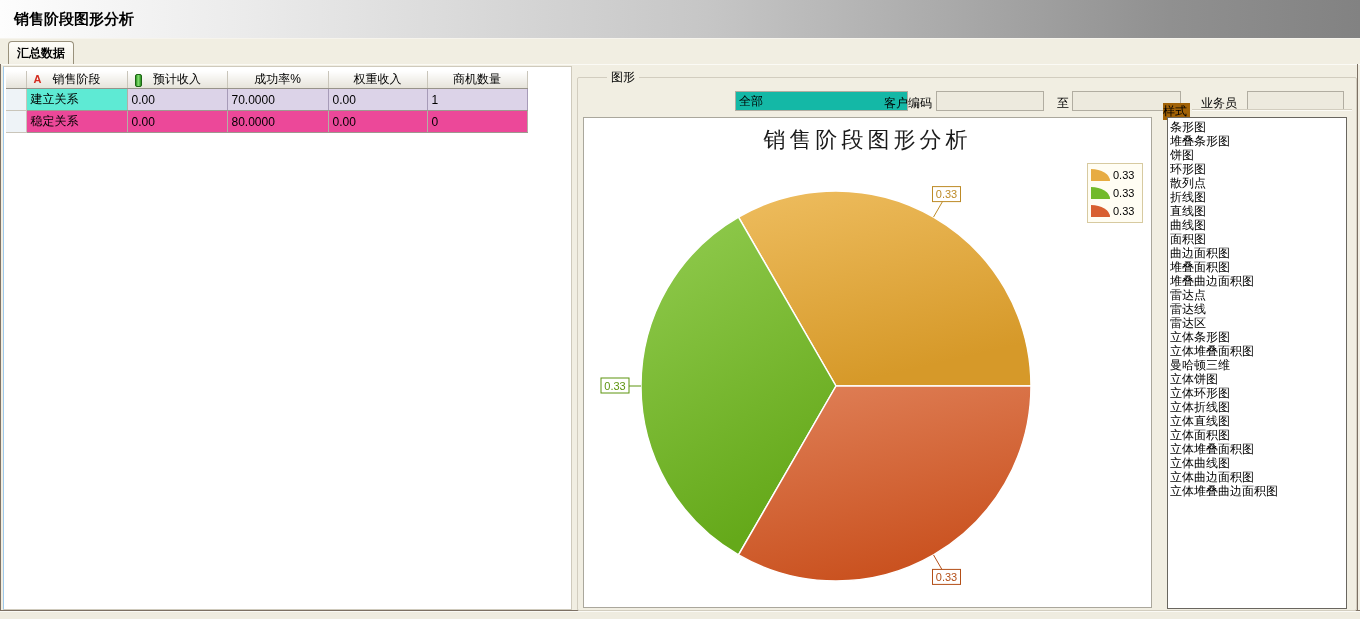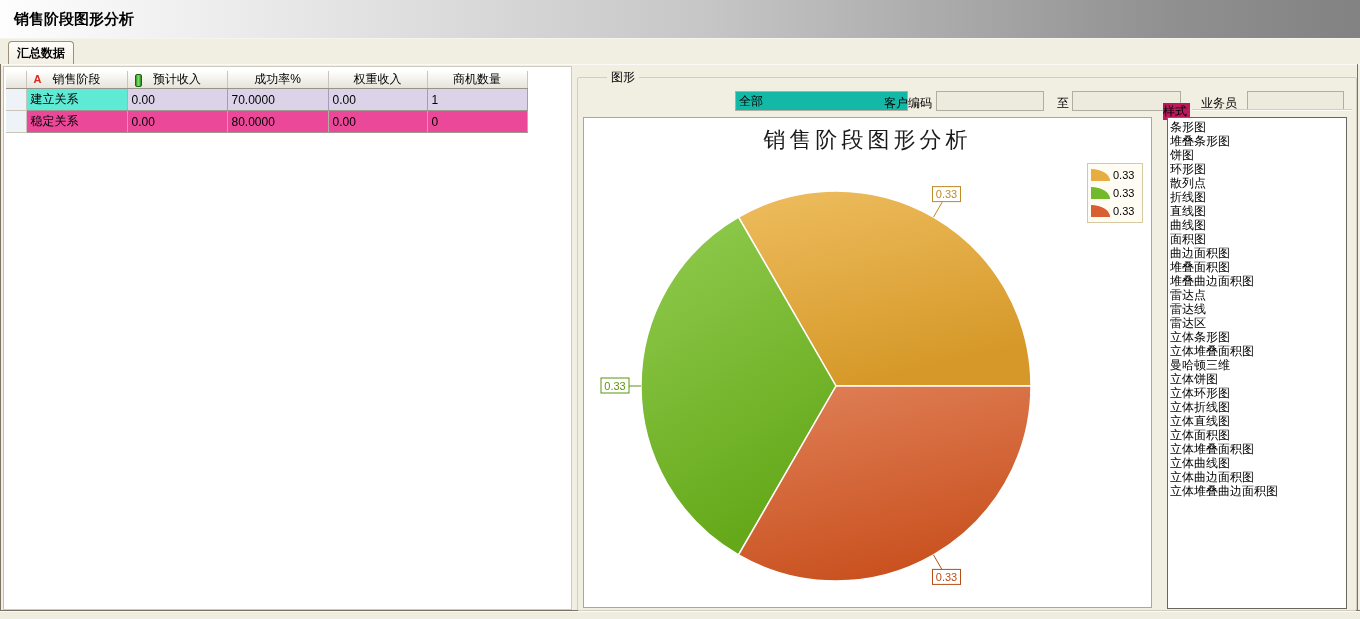--- a/index.html
+++ b/index.html
@@ -72,21 +72,21 @@
   .chart-title{
     position:absolute;left:0;top:7px;width:100%;text-align:center;
     font-family:"Liberation Serif","DejaVu Serif",serif;font-size:22px;letter-spacing:4px;color:#1a1a1a;
   }
   #pie{position:absolute;left:0;top:0;width:567px;height:489px;}
   .legend{position:absolute;left:503px;top:45px;width:51px;background:#fffdf3;border:1px solid #d7caa0;padding:2px 0 2px 3px;}
   .legend-item{height:18px;display:flex;align-items:center;}
   .legend-swatch{width:19px;height:12px;border-top-right-radius:100% 100%;margin-right:3px;flex:none;}
   .legend-label{font-size:11px;}
   
-  .style-label{position:absolute;left:1163px;top:103px;background:#be185d;padding-right:3px;}
+  .style-label{position:absolute;left:1163px;top:103px;background:#a16207;padding-right:3px;}
   .style-line{position:absolute;left:1192px;top:109px;width:160px;height:1px;background:#d2cdbf;border-bottom:1px solid #fcfbf6;}
   .style-list{position:absolute;left:1167px;top:117px;width:178px;height:488px;background:#fff;border:1px solid #69665f;overflow:hidden;padding-top:2px;}
   .style-item{height:14px;line-height:14px;padding-left:2px;white-space:nowrap;cursor:default;}
 </style>
 </head>
 <body>
 
 <div class="titlebar">
   <span class="title">销售阶段图形分析</span>
 </div>

